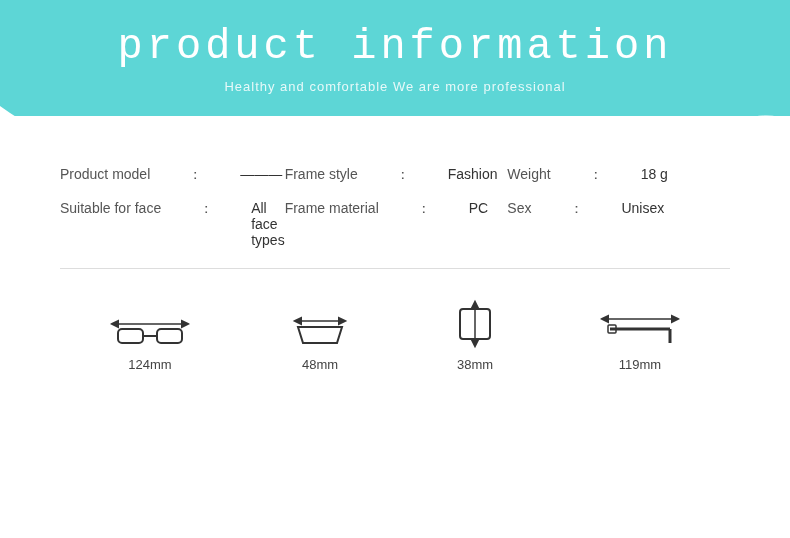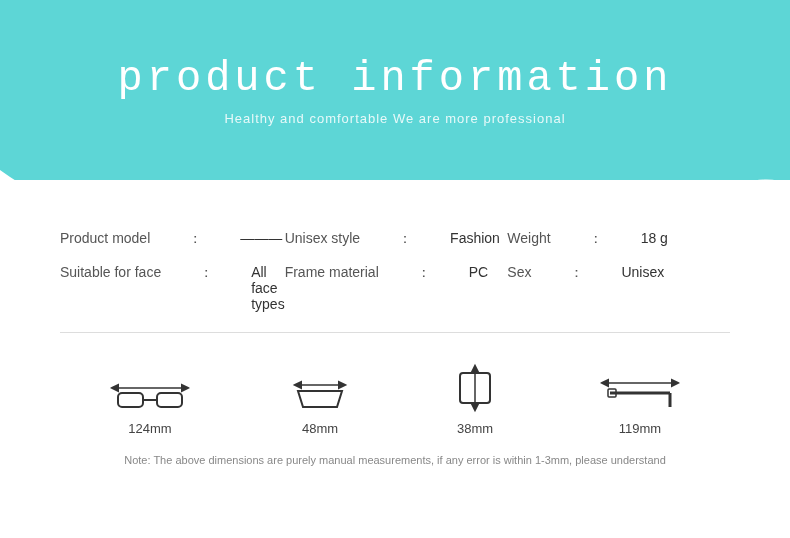--- a/index.html
+++ b/index.html
@@ -7,21 +7,21 @@
       width: 790px;
       height: 538px;
       background: #fff;
       font-family: Arial, sans-serif;
       overflow: hidden;
     }
 
     .header {
       background: #5dd6d6;
       width: 100%;
-      height: 180px;
+      height: 116px;
       position: relative;
       display: flex;
       flex-direction: column;
       align-items: center;
       justify-content: center;
     }
 
     .header-title {
       font-size: 42px;
       color: #fff;
@@ -157,21 +157,21 @@
 
 <div class="content">
   <div class="info-grid">
 
     <div class="info-row">
       <span class="info-label">Product model</span>
       <span class="info-separator">：</span>
       <span class="info-value">———</span>
     </div>
     <div class="info-row">
-      <span class="info-label">Unisex style</span>
+      <span class="info-label">Frame style</span>
       <span class="info-separator">：</span>
       <span class="info-value">Fashion</span>
     </div>
     <div class="info-row">
       <span class="info-label">Weight</span>
       <span class="info-separator">：</span>
       <span class="info-value">18 g</span>
     </div>
 
     <div class="info-row">
@@ -251,14 +251,13 @@
           <line x1="10" y1="30" x2="70" y2="30" stroke="#333" stroke-width="3"></line>
           <line x1="70" y1="30" x2="70" y2="44" stroke="#333" stroke-width="3"></line>
           <rect x="8" y="26" width="8" height="8" rx="1" stroke="#333" stroke-width="1.5" fill="none"></rect>
         </svg>
       </div>
       <div class="dim-label">119mm</div>
     </div>
 
   </div>
 
-  <div class="note">Note: The above dimensions are purely manual measurements, if any error is within 1-3mm, please understand</div>
 </div>
 
 </body></html>

